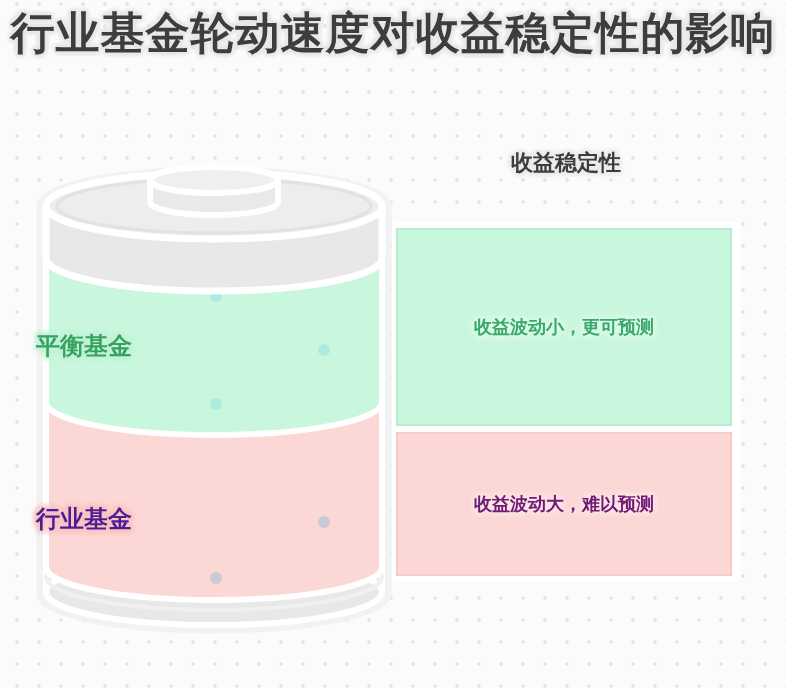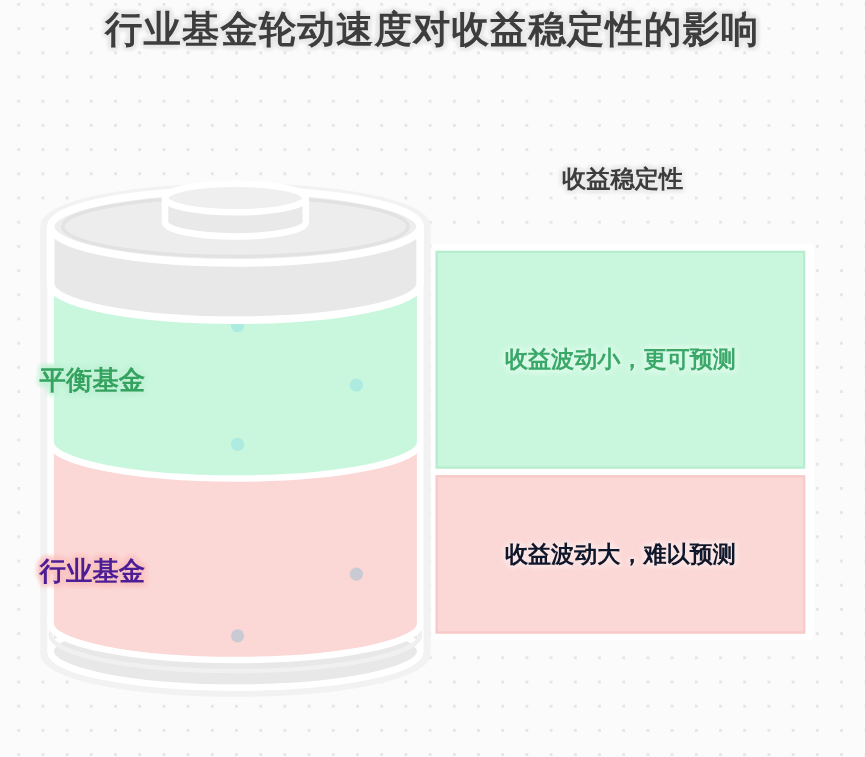--- a/index.html
+++ b/index.html
@@ -16,21 +16,21 @@
     background-color:#fbfbfb;
     background-image:radial-gradient(#e6e6e6 1.6px, transparent 1.7px);
     background-size:22px 22px;
     background-position:6px 59px;
     z-index:0;
   }
   
   #title{
     position:absolute;left:0;top:4px;width:786px;
     text-align:center;
-    font-size:34px;
+    font-size:44px;
     font-weight:bold;
     letter-spacing:1px;
     color:#3d3d3d;
     text-shadow:
       0 0 5px #e9e9e9, 0 0 5px #e9e9e9, 0 0 5px #e9e9e9,
       2px 2px 4px #e4e4e4, -2px 2px 4px #e4e4e4,
       2px -2px 4px #e4e4e4, -2px -2px 4px #e4e4e4;
     z-index:6;
     white-space:nowrap;
   }
@@ -84,39 +84,39 @@
     width:348px;height:360px;
     background:#ffffff;
     border-radius:4px;
     z-index:3;
   }
   .panel{
     position:absolute;left:4px;width:336px;
     box-sizing:border-box;
     display:flex;align-items:center;justify-content:center;
     text-align:center;
-    font-size:21px;font-weight:bold;
+    font-size:18px;font-weight:bold;
     line-height:1.45;
     padding:0 26px;
   }
   #panel-green{
     top:6px;height:198px;
     background:#c9f7dd;
     border:2px solid #b8ecce;
     color:#3aa869;
     text-shadow:
       0 0 6px #ddfbea, 0 0 6px #ddfbea, 0 0 6px #ddfbea,
       2px 2px 5px #d6f9e5, -2px 2px 5px #d6f9e5,
       2px -2px 5px #d6f9e5, -2px -2px 5px #d6f9e5;
   }
   #panel-pink{
     top:210px;height:144px;
     background:#fbd7d5;
     border:2px solid #f7cac8;
-    color:#0f172a;
+    color:#701a75;
     text-shadow:
       0 0 6px #fde7e6, 0 0 6px #fde7e6, 0 0 6px #fde7e6,
       2px 2px 5px #fce1e0, -2px 2px 5px #fce1e0,
       2px -2px 5px #fce1e0, -2px -2px 5px #fce1e0;
   }
   .panel-text{display:block;}
 </style>
 </head>
 <body>
 

